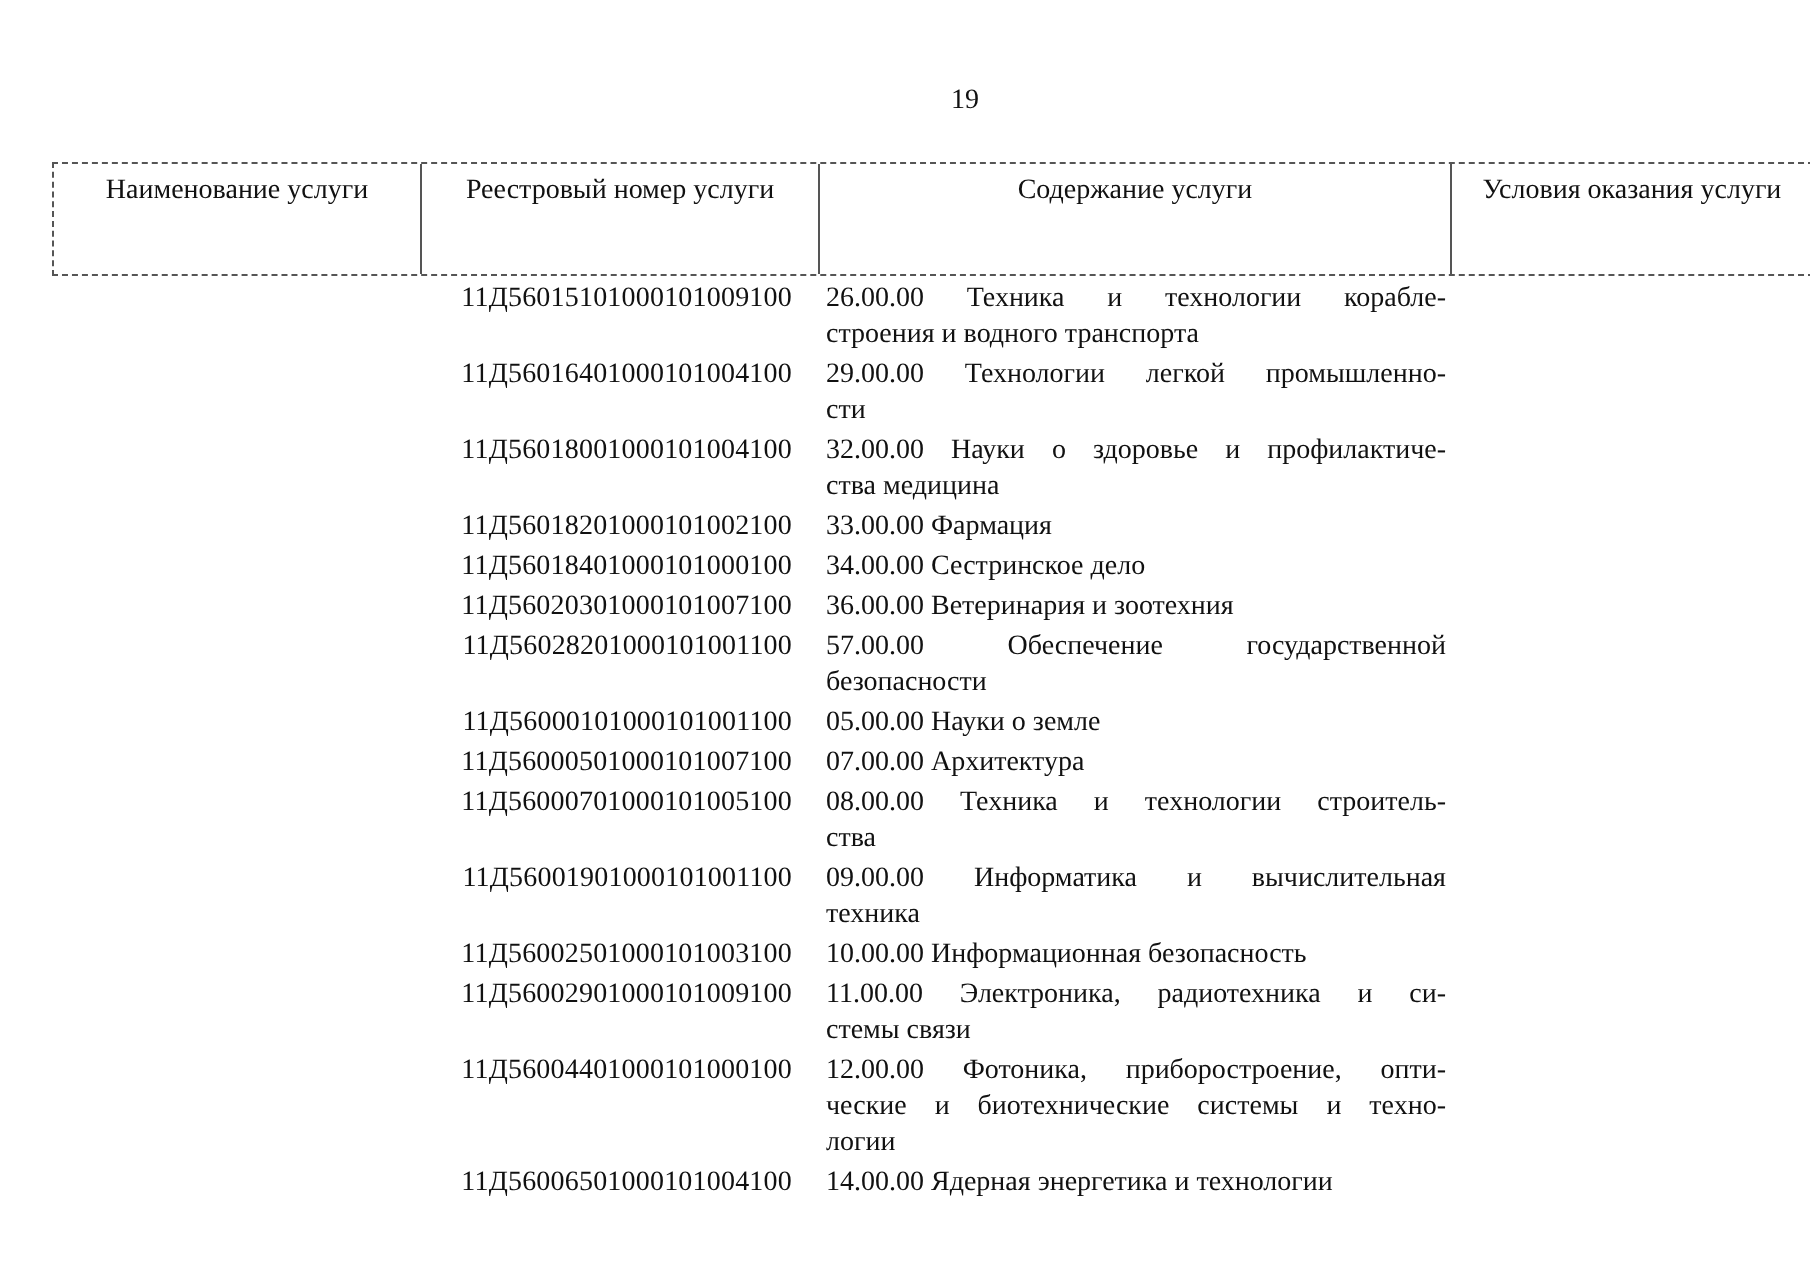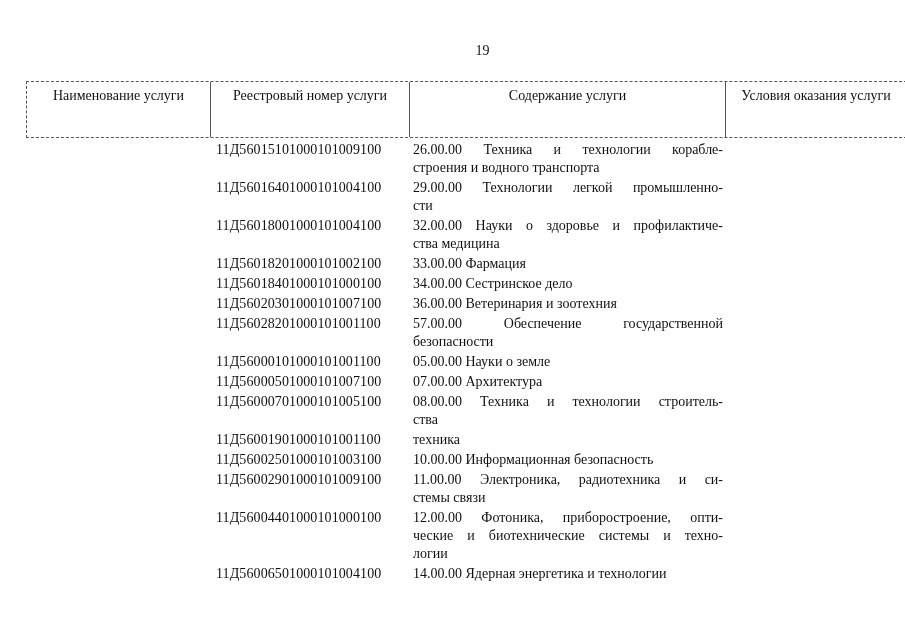--- a/index.html
+++ b/index.html
@@ -31,22 +31,22 @@
   .h1 { width: 184px; }
   .h2 { width: 199px; }
   .h3 { width: 316px; }
   .h4 { flex: 1; padding-left: 8px; padding-right: 8px; }
 
   .rows {
     position: absolute; top: 141px; left: 0; width: 905px;
   }
   .row { position: relative; display: flex; font-size: 14px; line-height: 18px; }
   .code {
-    position: absolute; left: 216px; width: 190px;
-    white-space: nowrap; letter-spacing: 0.1px;
+    position: absolute; left: 206px; width: 190px;
+    white-space: nowrap; letter-spacing: 0.1px; text-align: right;
   }
   .desc {
     margin-left: 413px; width: 310px;
     text-align: justify;
   }
   .desc .line { display: block; text-align: justify; text-align-last: justify; }
   .desc .line.last { text-align-last: left; }
   .row.spaced { margin-bottom: 2px; }
 </style>
 </head>
@@ -123,20 +123,21 @@
     <div class="row spaced">
       <div class="code">11Д56000701000101005100</div>
       <div class="desc">
         <span class="line">08.00.00 Техника и технологии строитель-</span>
         <span class="line last">ства</span>
       </div>
     </div>
     <div class="row spaced">
       <div class="code">11Д56001901000101001100</div>
       <div class="desc">
+        <span class="line">09.00.00 Информатика и вычислительная</span>
         <span class="line last">техника</span>
       </div>
     </div>
     <div class="row spaced">
       <div class="code">11Д56002501000101003100</div>
       <div class="desc">
         <span class="line last">10.00.00 Информационная безопасность</span>
       </div>
     </div>
     <div class="row spaced">

